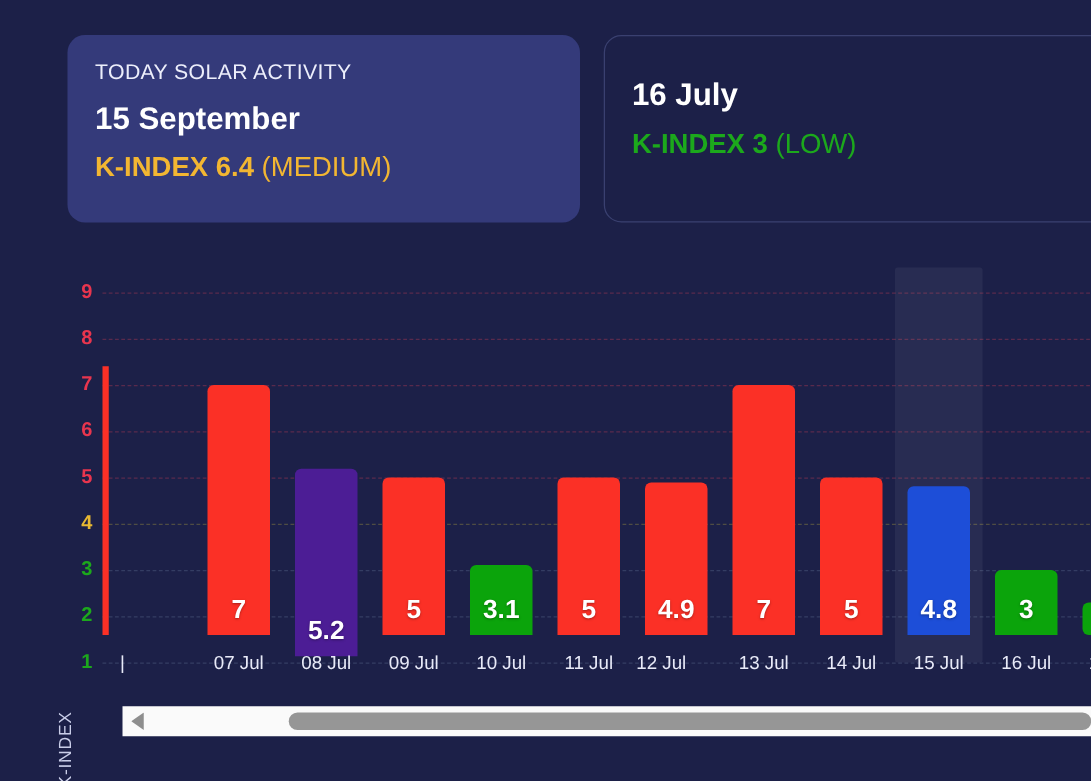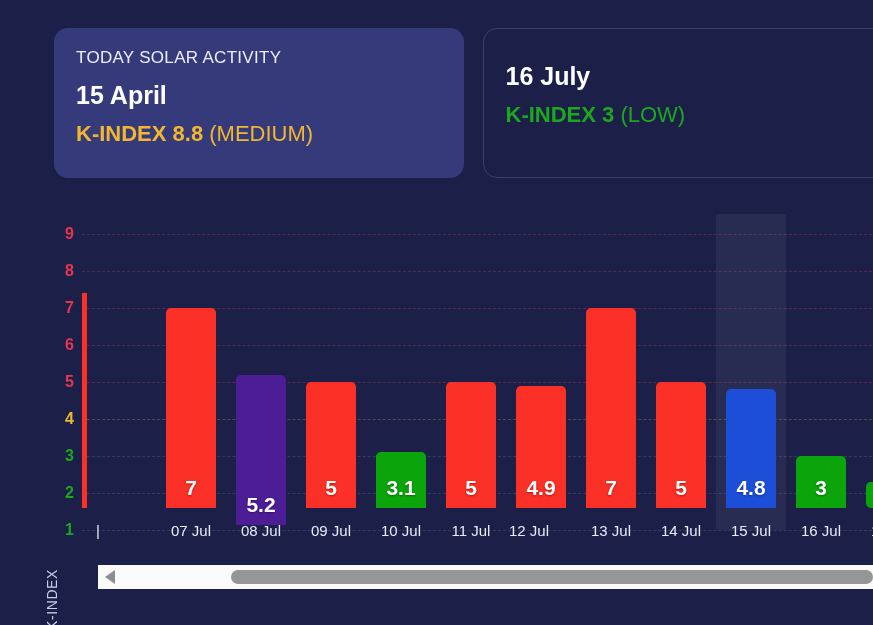--- a/index.html
+++ b/index.html
@@ -207,23 +207,23 @@
 </style>
 </head>
 <body>
 
 <div id="app">
 
   <div class="cards">
 
     <div class="card filled">
       <div class="card-title">TODAY SOLAR ACTIVITY</div>
-      <div class="card-date">15 April</div>
+      <div class="card-date">15 September</div>
       <div class="card-kline">
-        <span class="strong k-medium" style="color: rgb(242, 182, 50);">K-INDEX 8.8</span>
+        <span class="strong k-medium" style="color: rgb(242, 182, 50);">K-INDEX 6.4</span>
         <span class="level k-medium" style="color: rgb(242, 182, 50);">(MEDIUM)</span>
       </div>
     </div>
 
     <div class="card outlined">
       <div class="card-date">16 July</div>
       <div class="card-kline">
         <span class="strong k-low" style="color: rgb(28, 168, 28);">K-INDEX 3</span>
         <span class="level k-low" style="color: rgb(28, 168, 28);">(LOW)</span>
       </div>

